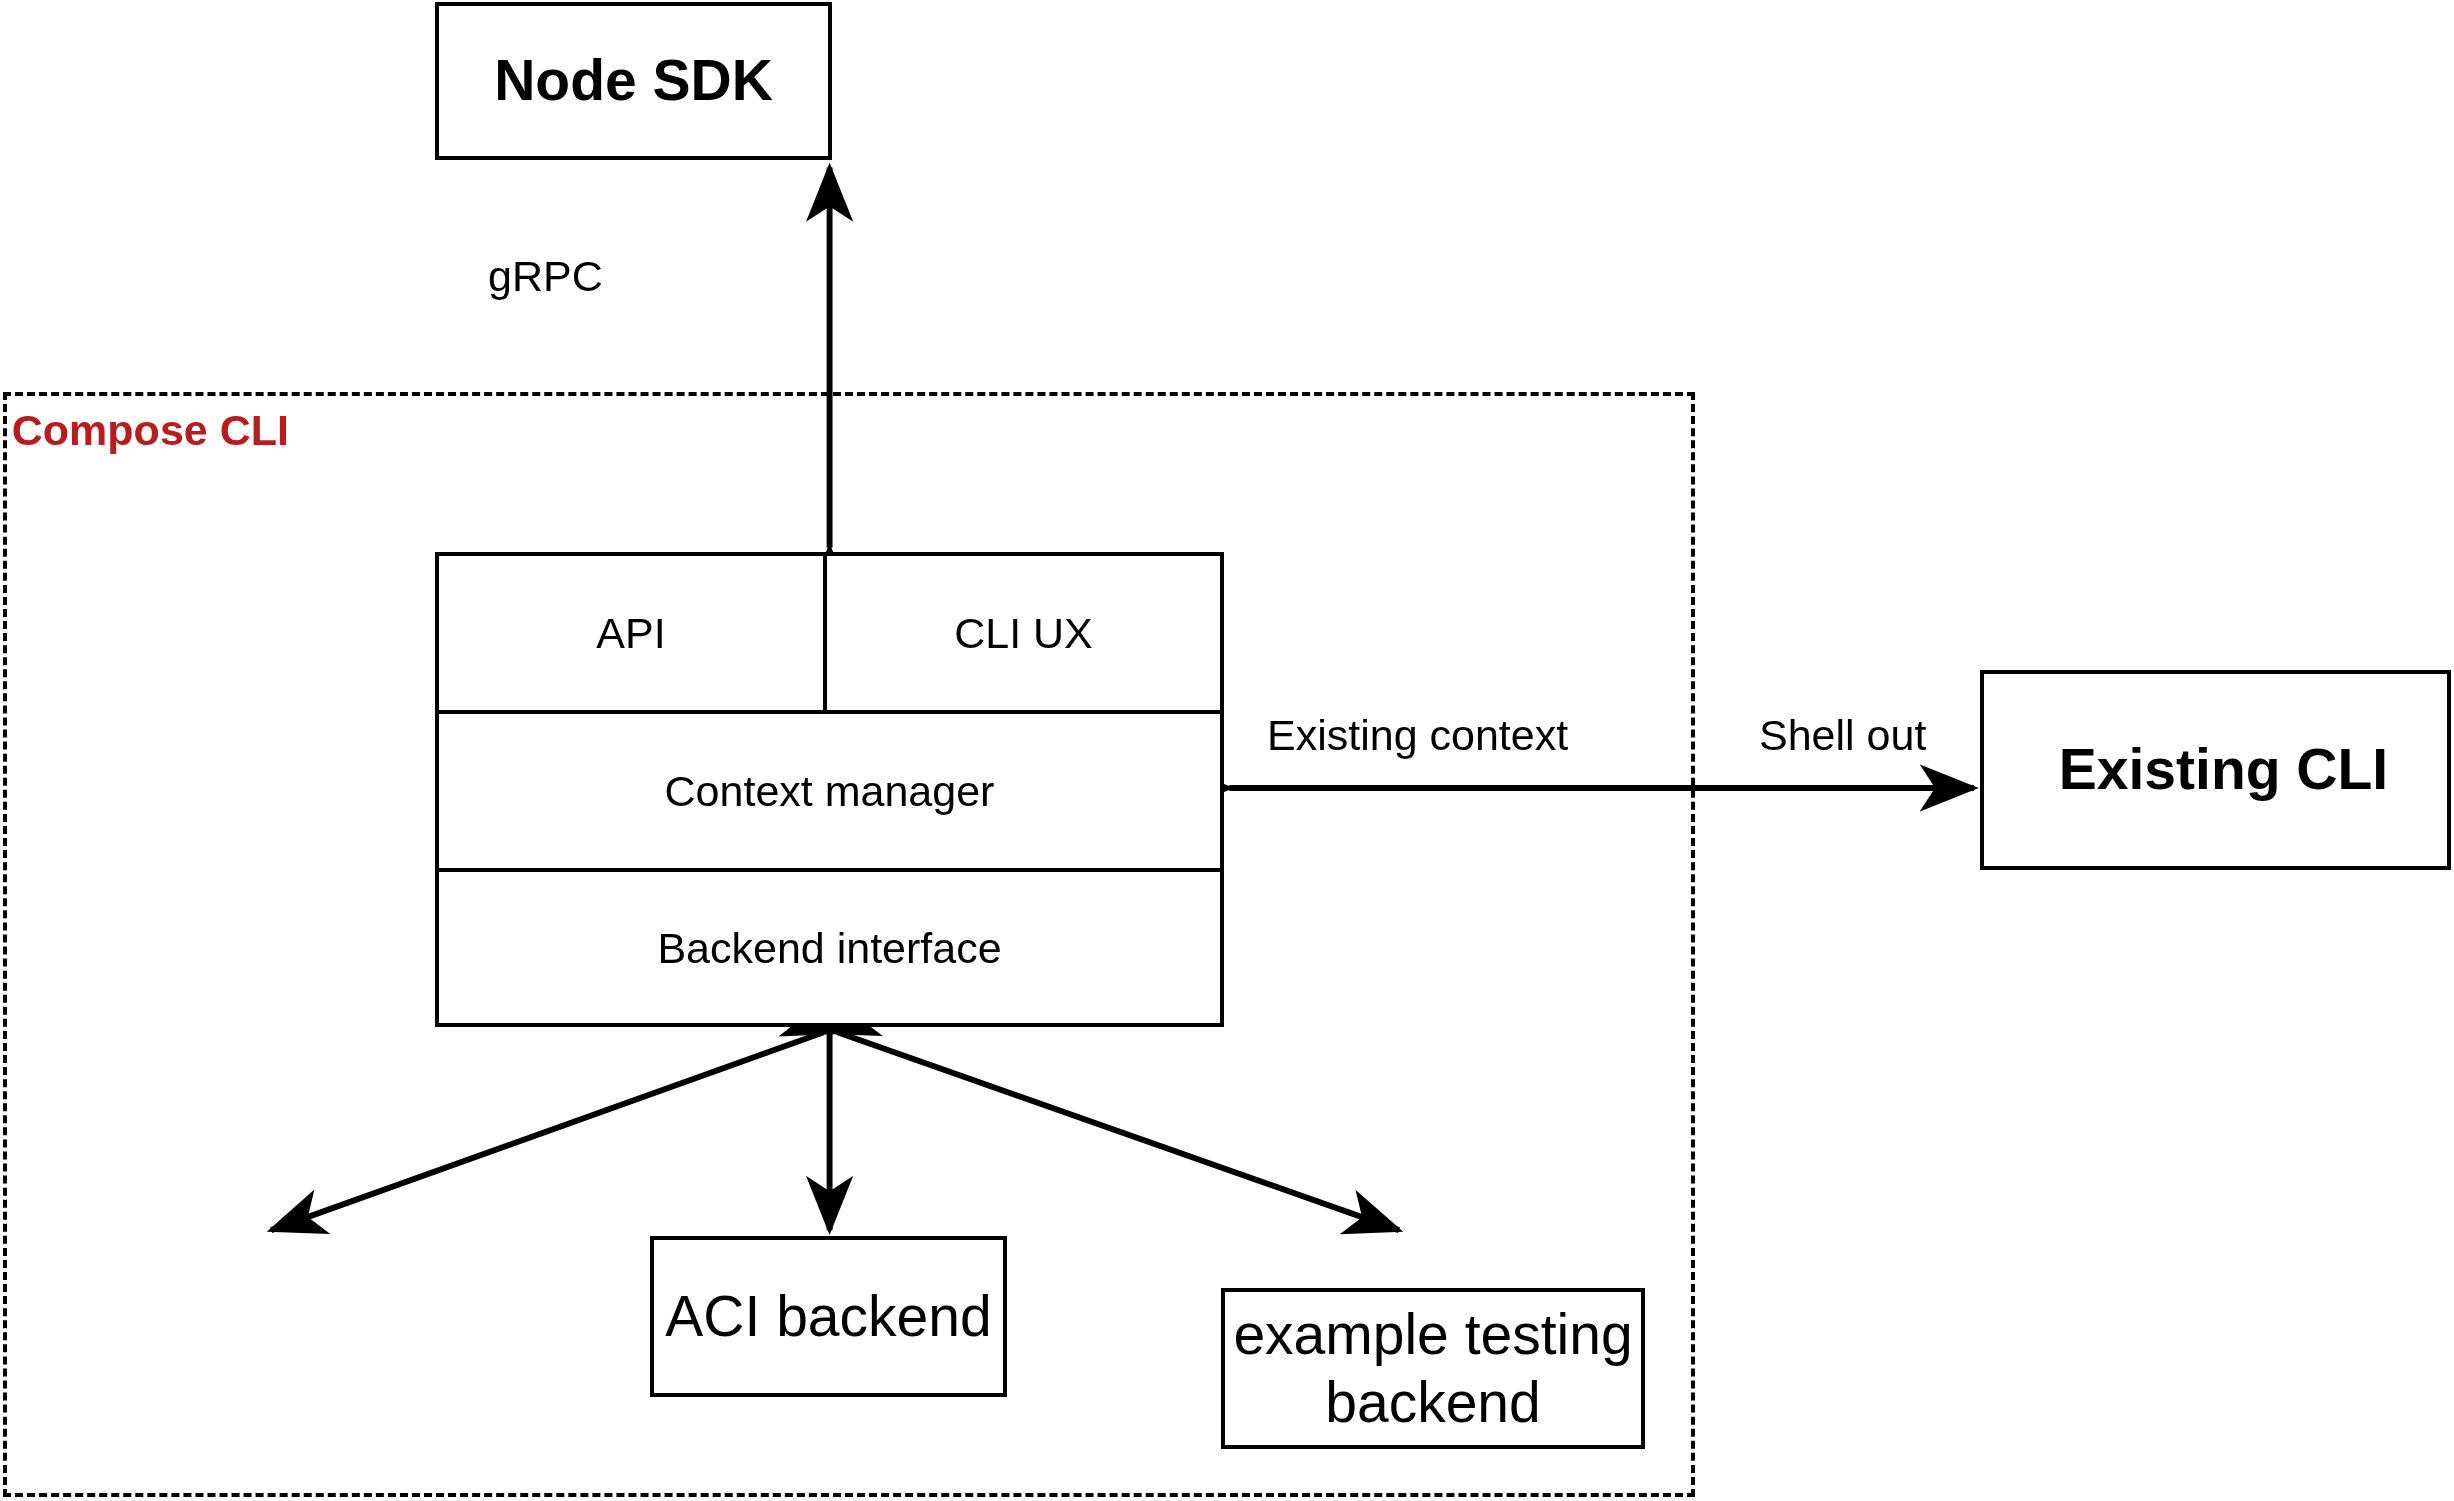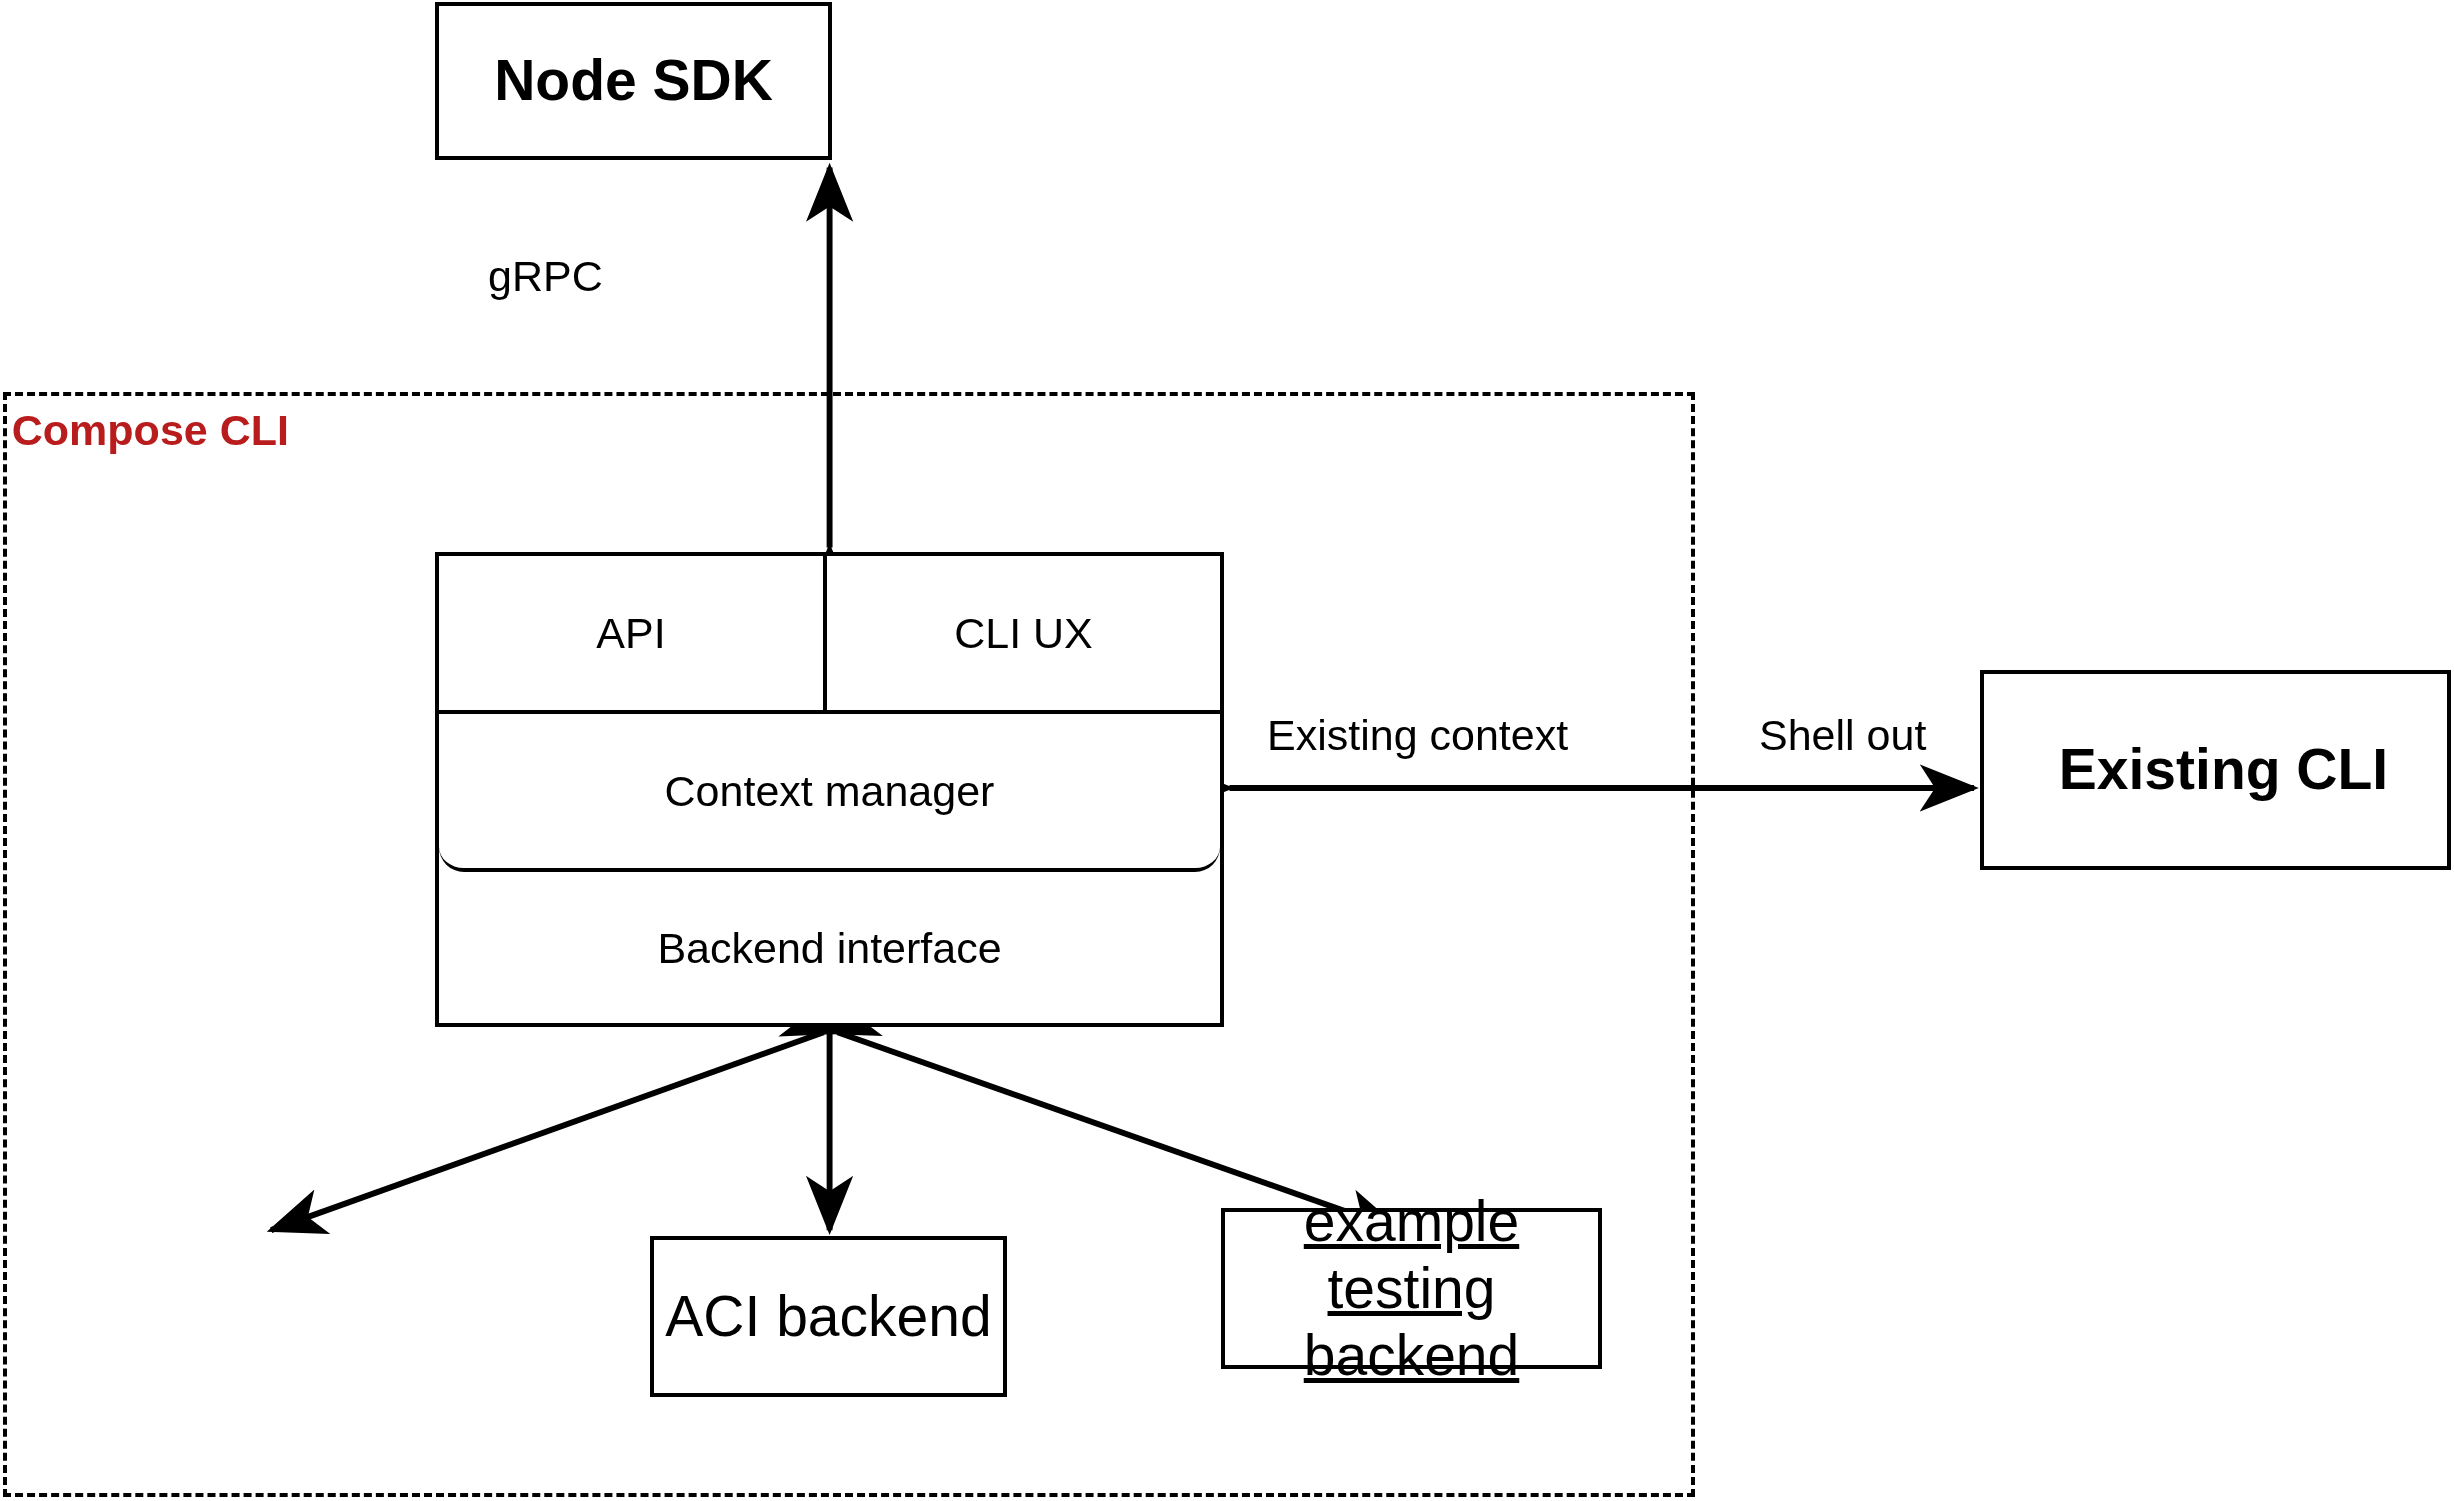--- a/index.html
+++ b/index.html
@@ -68,21 +68,21 @@
   }
   .stack-row {
     position: absolute;
     left: 0;
     width: 100%;
     box-sizing: border-box;
     display: flex;
     align-items: stretch;
   }
   #stack-row-top { top: 0; height: 158px; border-bottom: 4.9px solid #000; }
-  #stack-row-mid { top: 158px; height: 158px; border-bottom: 4.9px solid #000; border-radius: 25px; }
+  #stack-row-mid { top: 158px; height: 158px; border-bottom: 4.9px solid #000; }
   #stack-row-bot { top: 315px; height: 155px; }
   .stack-cell {
     display: flex;
     align-items: center;
     justify-content: center;
     font-size: 43px;
     color: #000;
     box-sizing: border-box;
   }
   #cell-api { width: 388px; border-right: 4.9px solid #000; }
@@ -142,21 +142,21 @@
 
   <div class="box bold" id="existing-cli-box" style="left:1980px; top:670px; width:471px; height:200px;padding-left:16px;">
     <span>Existing CLI</span>
   </div>
 
 
   <div class="box" id="aci-backend-box" style="left:650px; top:1236px; width:357px; height:161px;">
     <span>ACI backend</span>
   </div>
 
-  <div class="box" id="example-testing-backend-box" style="left:1221px; top:1208px; width:381px; height:161px;text-decoration:underline;">
+  <div class="box" id="example-testing-backend-box" style="left:1221px; top:1288px; width:424px; height:161px;">
     <span style="display:block;">
       <span style="display:block;">example testing</span>
       <span style="display:block;">backend</span>
     </span>
   </div>
 
   <div class="edge-label" style="left:488px; top:252px;">gRPC</div>
 
   <div class="edge-label" style="left:1267px; top:711px;">Existing context</div>
 

